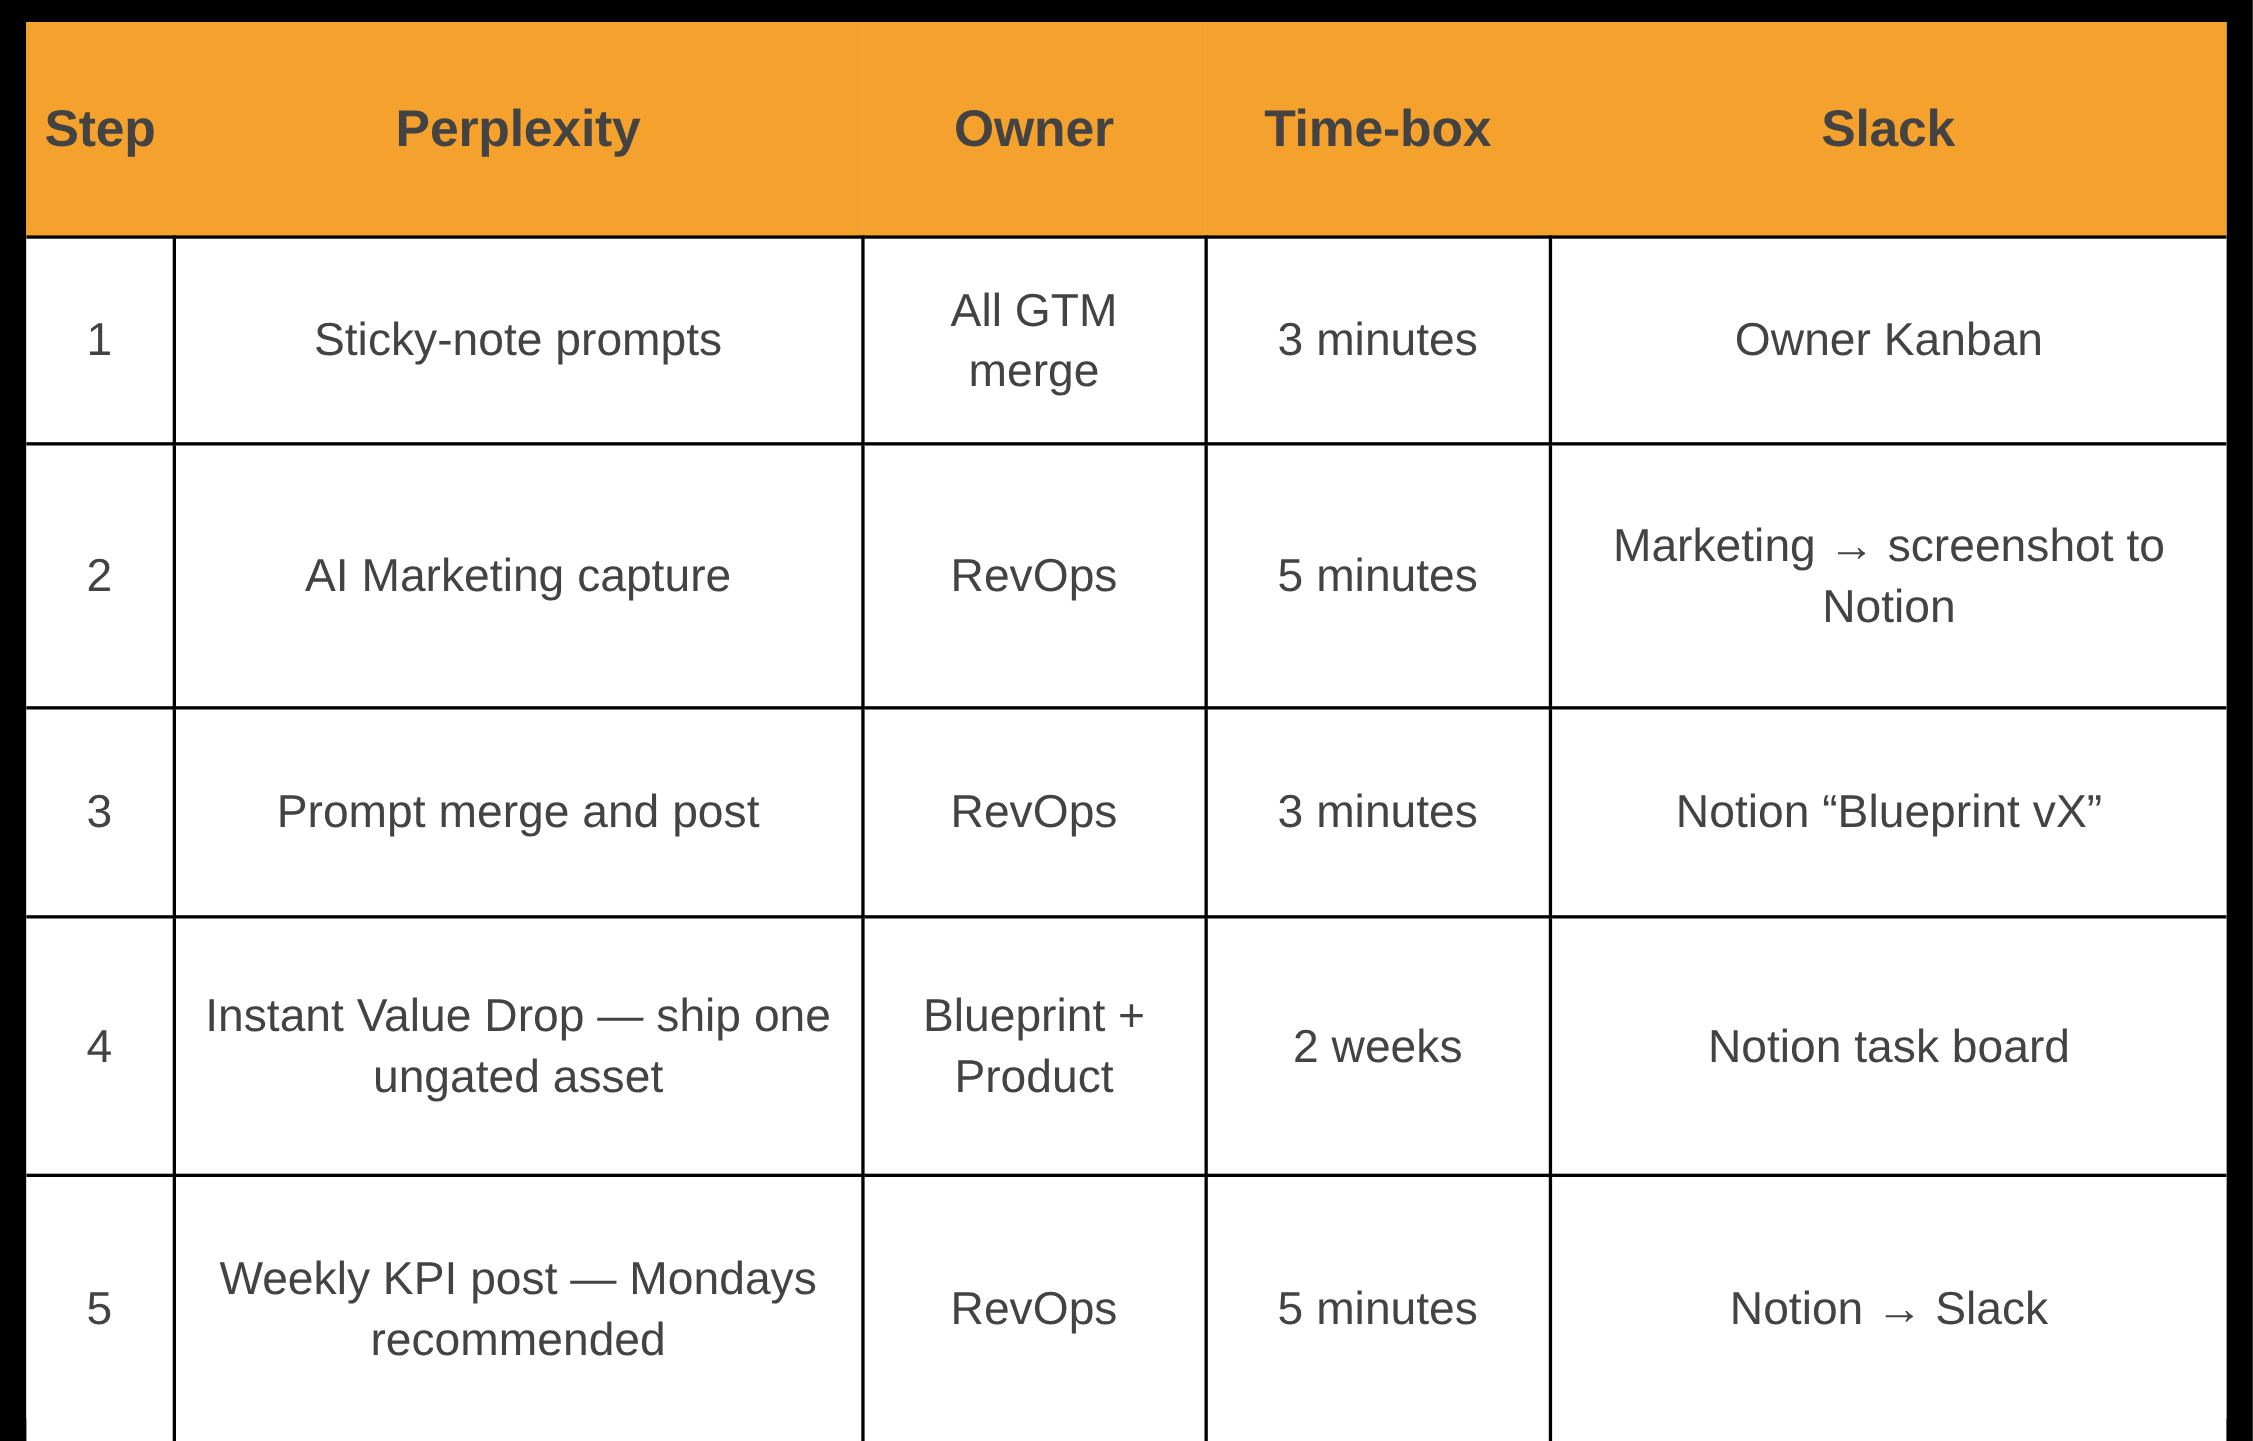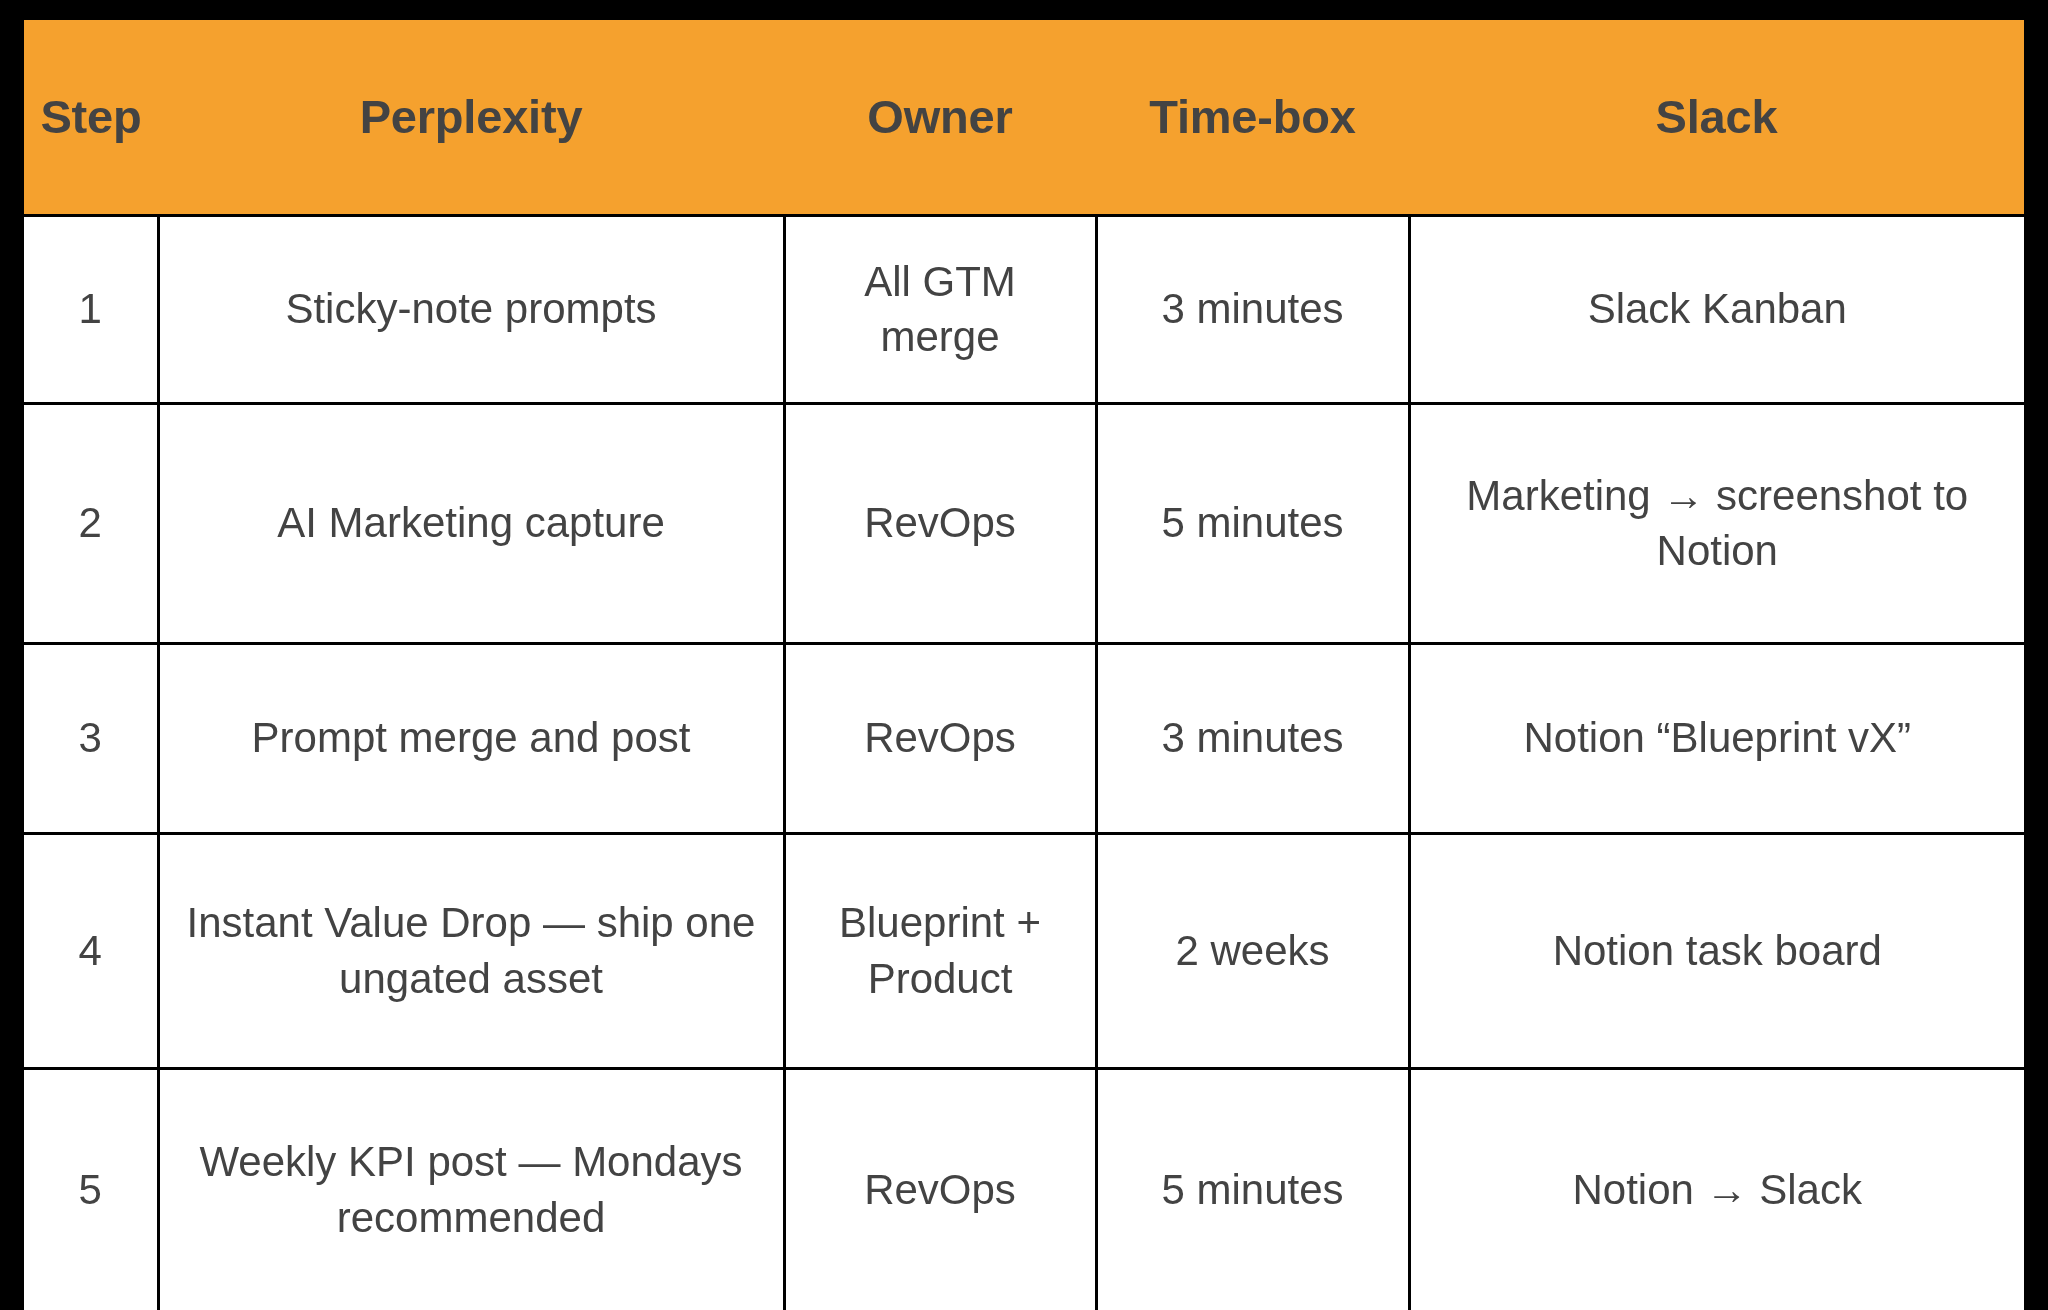--- a/index.html
+++ b/index.html
@@ -107,21 +107,21 @@
         <th>Time-box</th>
         <th>Slack</th>
       </tr>
     </thead>
     <tbody>
       <tr class="body-row row-1">
         <td class="cell-step">1</td>
         <td class="cell-description">Sticky-note prompts</td>
         <td class="cell-owner">All GTM merge</td>
         <td class="cell-timebox">3 minutes</td>
-        <td class="cell-tool">Slack Kanban</td>
+        <td class="cell-tool">Owner Kanban</td>
       </tr>
       <tr class="body-row row-2">
         <td class="cell-step">2</td>
         <td class="cell-description">AI Marketing capture</td>
         <td class="cell-owner">RevOps</td>
         <td class="cell-timebox">5 minutes</td>
         <td class="cell-tool">Marketing → screenshot to Notion</td>
       </tr>
       <tr class="body-row row-3">
         <td class="cell-step">3</td>

